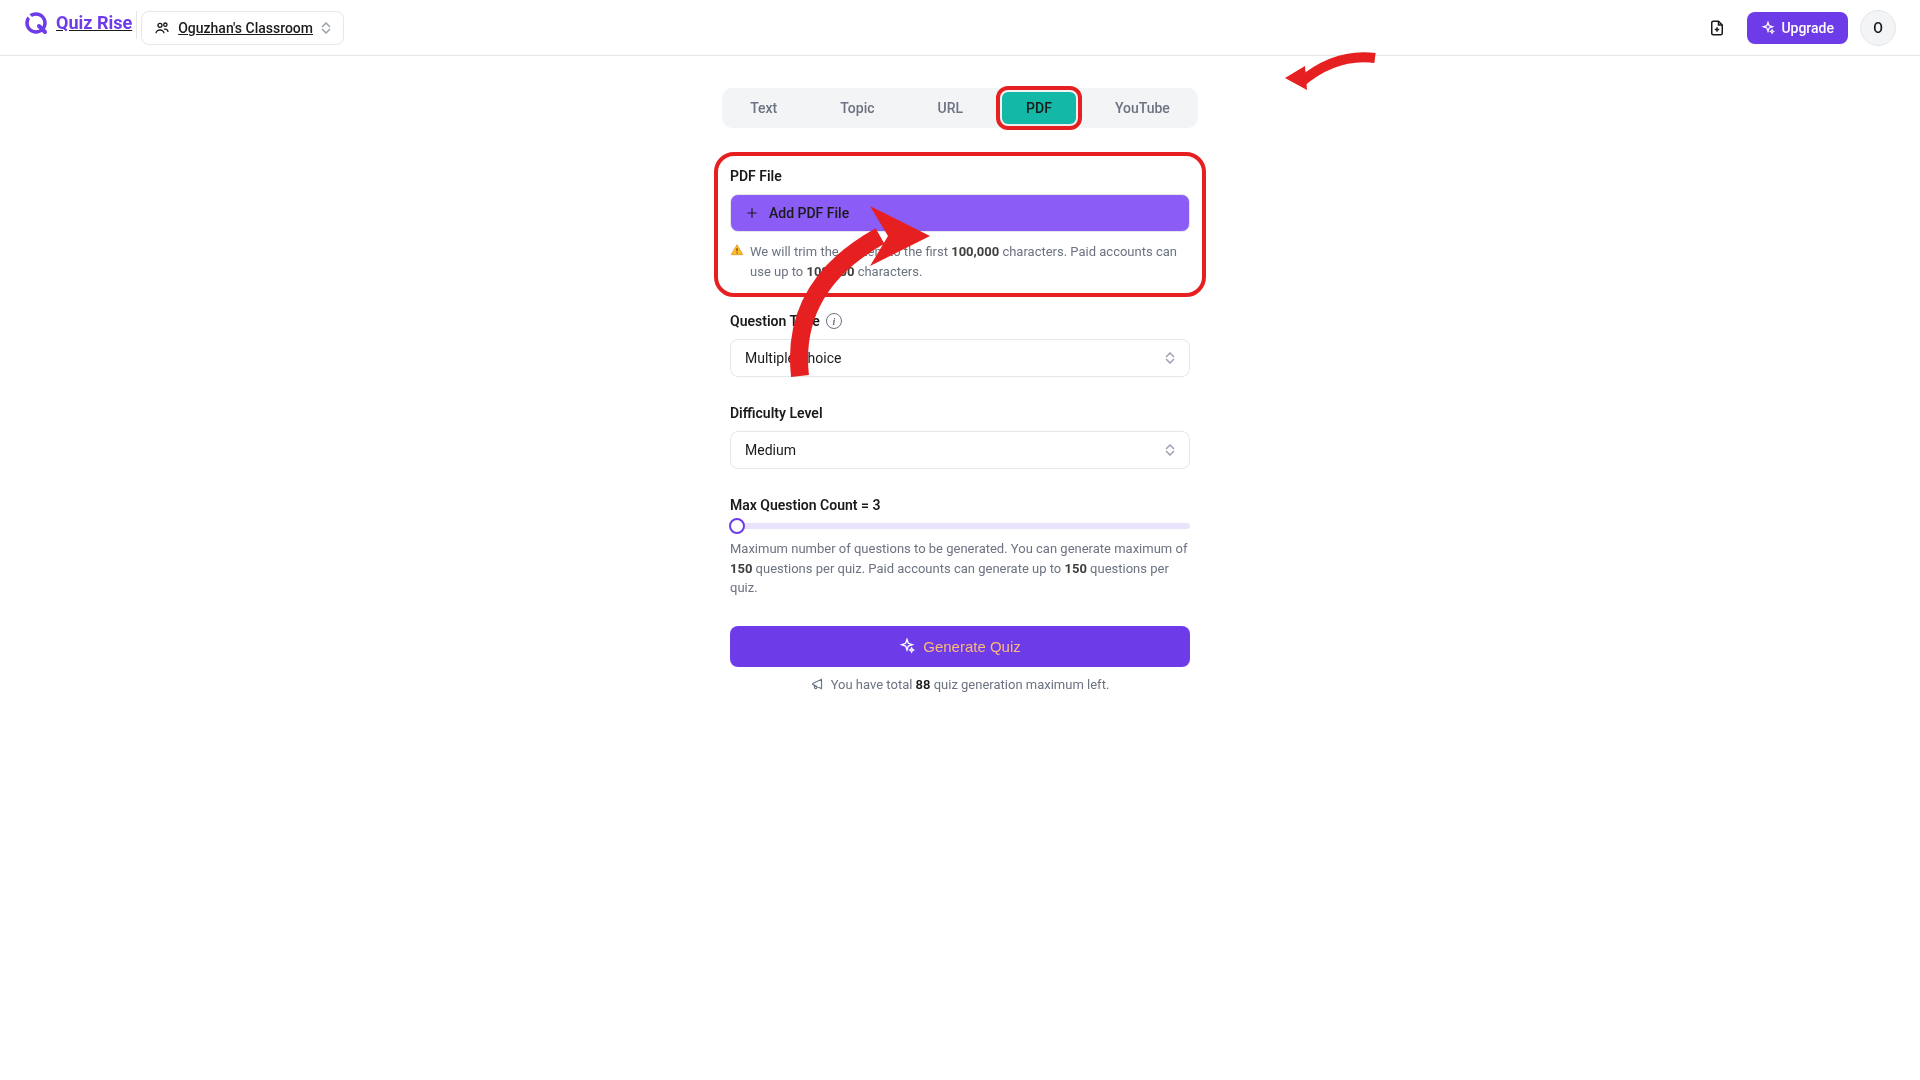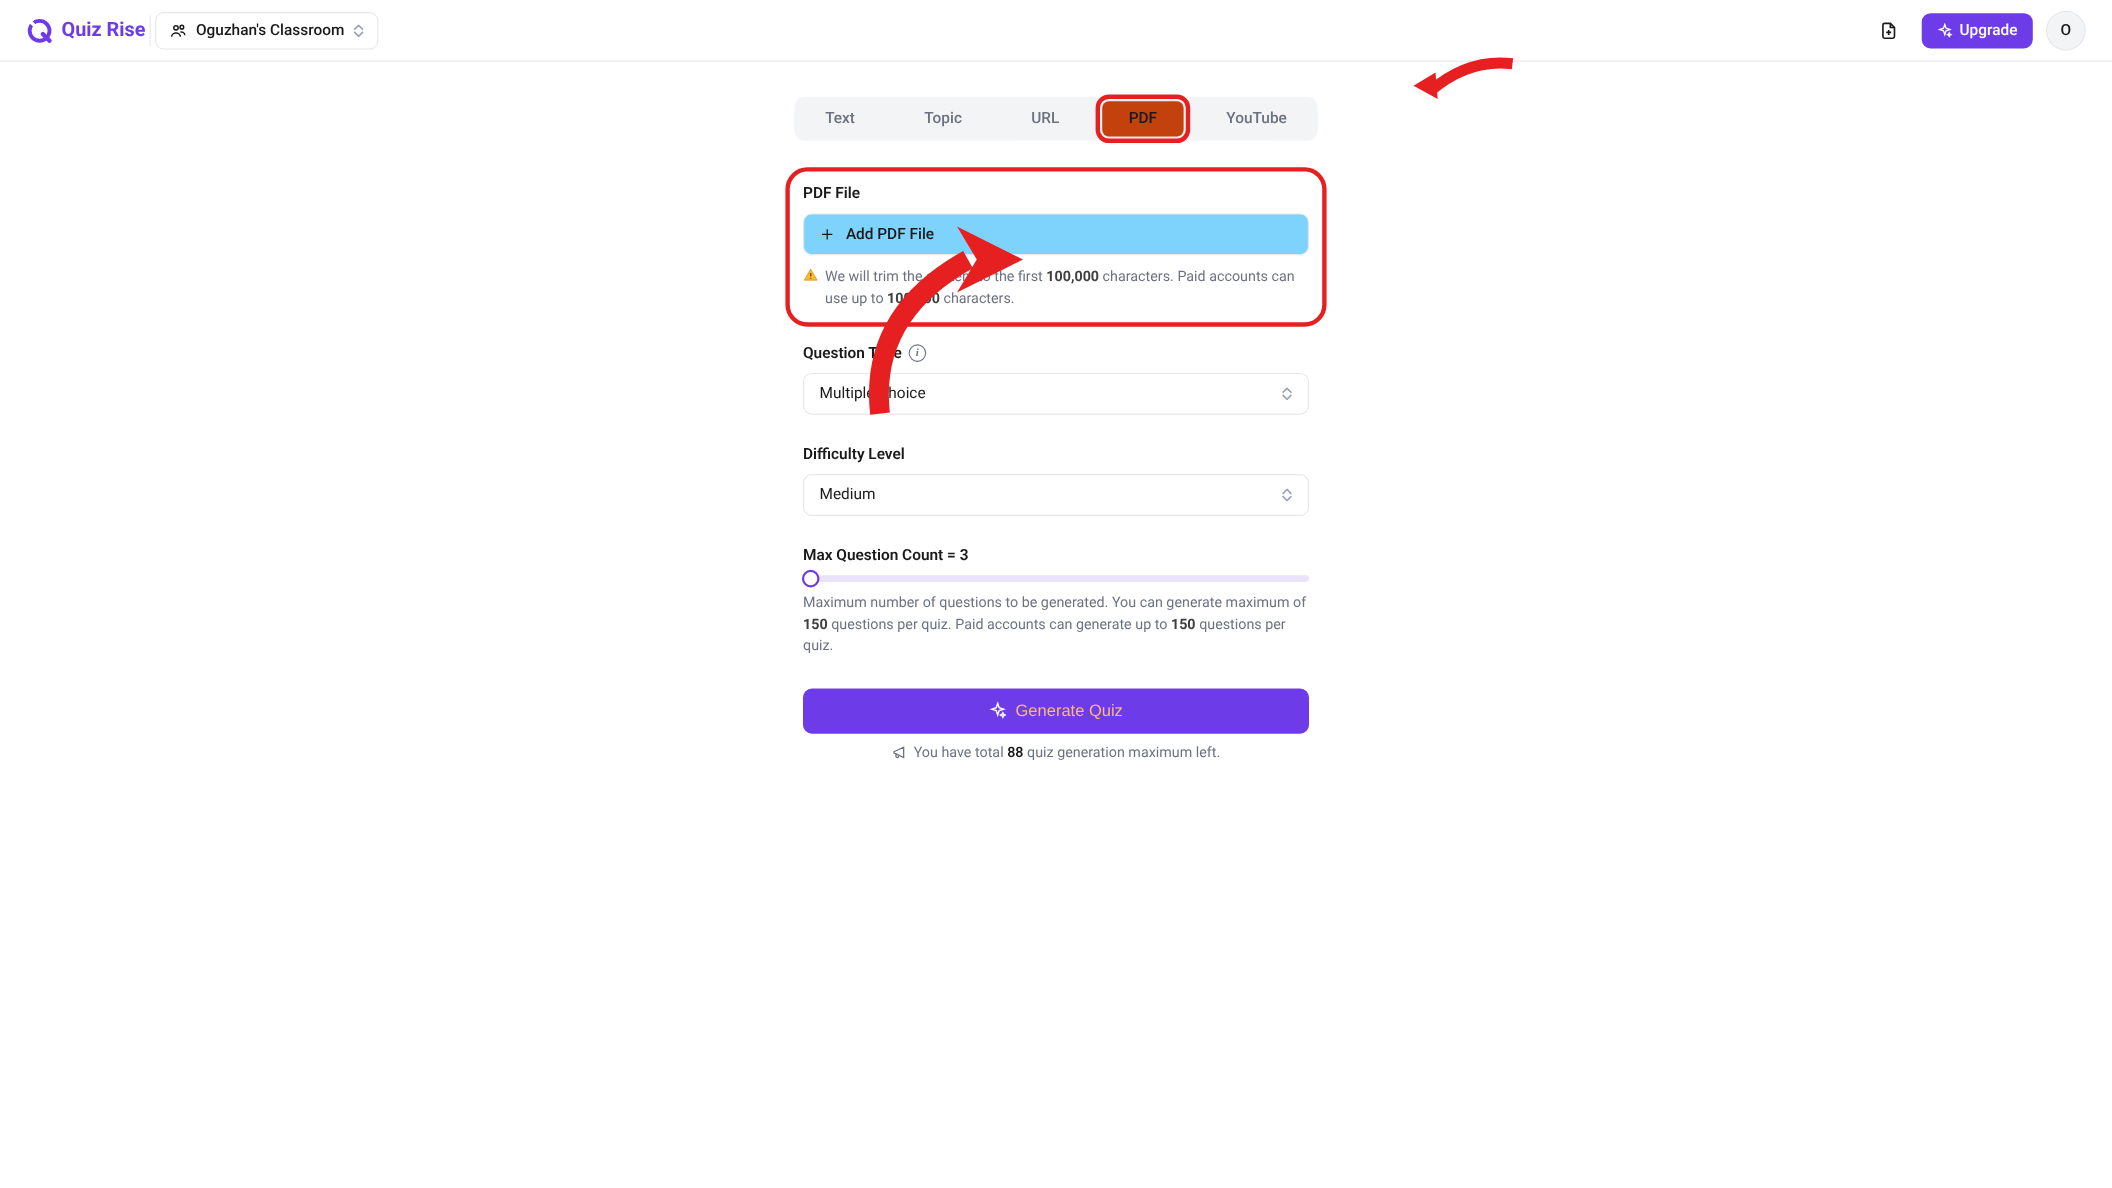--- a/index.html
+++ b/index.html
@@ -1,43 +1,43 @@
 <!DOCTYPE html>
 <html><head>
   <meta charset="utf-8">
   <style>
     * { margin: 0; padding: 0; box-sizing: border-box; }
     body { font-family: -apple-system, BlinkMacSystemFont, 'Segoe UI', Roboto, sans-serif; background: #fff; color: #1a1a1a; }
     
     .header { height: 56px; border-bottom: 1px solid #e5e7eb; display: flex; align-items: center; padding: 0 24px; justify-content: space-between; }
-    .header-left { display: flex; align-items: center; gap: 4px; }
+    .header-left { display: flex; align-items: flex-start; gap: 4px; text-decoration: underline; }
     .logo { display: flex; align-items: center; gap: 8px; font-weight: 700; font-size: 18px; color: #6d3ce8; }
     .logo-icon { width: 24px; height: 24px; }
     .divider-v { width: 1px; height: 28px; background: #e5e7eb; }
     .classroom-select { display: flex; align-items: center; gap: 8px; padding: 8px 12px; border: 1px solid #e5e7eb; border-radius: 8px; font-size: 14px; font-weight: 500; cursor: pointer; }
     .header-right { display: flex; align-items: center; gap: 12px; }
     .icon-btn { width: 36px; height: 36px; display: flex; align-items: center; justify-content: center; border-radius: 8px; cursor: pointer; }
     .upgrade-btn { display: flex; align-items: center; gap: 6px; padding: 8px 14px; background: #6d3ce8; color: #fff; border-radius: 8px; font-size: 14px; font-weight: 500; cursor: pointer; }
     .avatar { width: 36px; height: 36px; border-radius: 50%; background: #f3f4f6; border: 1px solid #e5e7eb; display: flex; align-items: center; justify-content: center; font-size: 14px; font-weight: 500; cursor: pointer; }
     
     .main { max-width: 960px; margin: 0 auto; padding: 32px 0; position: relative; }
     
     .tabs { display: flex; justify-content: center; margin-bottom: 36px; position: relative; }
     .tabs-inner { display: flex; background: #f3f4f6; border-radius: 10px; padding: 4px; gap: 15px; }
     .tab { padding: 8px 24px; font-size: 14px; font-weight: 500; color: #6b7280; cursor: pointer; border-radius: 6px; }
-    .tab.active { background: #c2410c; color: #1a1a1a; box-shadow: 0 1px 2px rgba(0,0,0,0.05); }
+    .tab.active { background: #14b8a6; color: #1a1a1a; box-shadow: 0 1px 2px rgba(0,0,0,0.05); }
     .tab.active-highlight { outline: 4px solid #e62020; outline-offset: 2px; border-radius: 6px; }
     
     .form-wrap { width: 460px; margin: 0 auto; }
     .section { margin-bottom: 28px; }
     .section-highlight { outline: 4px solid #e62020; outline-offset: 8px; border-radius: 8px; padding: 4px; margin-left: -4px; margin-right: -4px; }
     .label { font-size: 14px; font-weight: 600; color: #1a1a1a; margin-bottom: 10px; display: flex; align-items: center; gap: 6px; }
     .label-plain { font-size: 14px; font-weight: 600; color: #1a1a1a; margin-bottom: 10px; }
     
-    .file-btn { display: flex; align-items: center; gap: 10px; width: 100%; padding: 10px 14px; border: 1px solid #e5e7eb; border-radius: 8px; font-size: 14px; font-weight: 500; background: #7dd3fc; cursor: pointer; margin-bottom: 10px; }
+    .file-btn { display: flex; align-items: center; gap: 10px; width: 100%; padding: 10px 14px; border: 1px solid #e5e7eb; border-radius: 8px; font-size: 14px; font-weight: 500; background: #8b5cf6; cursor: pointer; margin-bottom: 10px; }
     .helper-text { font-size: 13px; color: #6b7280; line-height: 1.5; display: flex; gap: 6px; }
     .helper-text .warn-icon { flex-shrink: 0; margin-top: 1px; }
     .helper-text strong { color: #404040; font-weight: 700; }
     
     .select { display: flex; align-items: center; justify-content: space-between; width: 100%; padding: 10px 14px; border: 1px solid #e5e7eb; border-radius: 8px; font-size: 14px; background: #fff; cursor: pointer; }
     
     .slider-wrap { margin-top: 2px; }
     .slider-track { position: relative; height: 6px; background: #e9e3fb; border-radius: 3px; margin-bottom: 10px; }
     .slider-fill { position: absolute; left: 0; top: 0; height: 6px; background: #6d3ce8; border-radius: 3px; width: 1.5%; }
     .slider-thumb { position: absolute; top: 50%; left: 1.5%; width: 16px; height: 16px; background: #fff; border: 2px solid #6d3ce8; border-radius: 50%; transform: translate(-50%, -50%); cursor: grab; }

